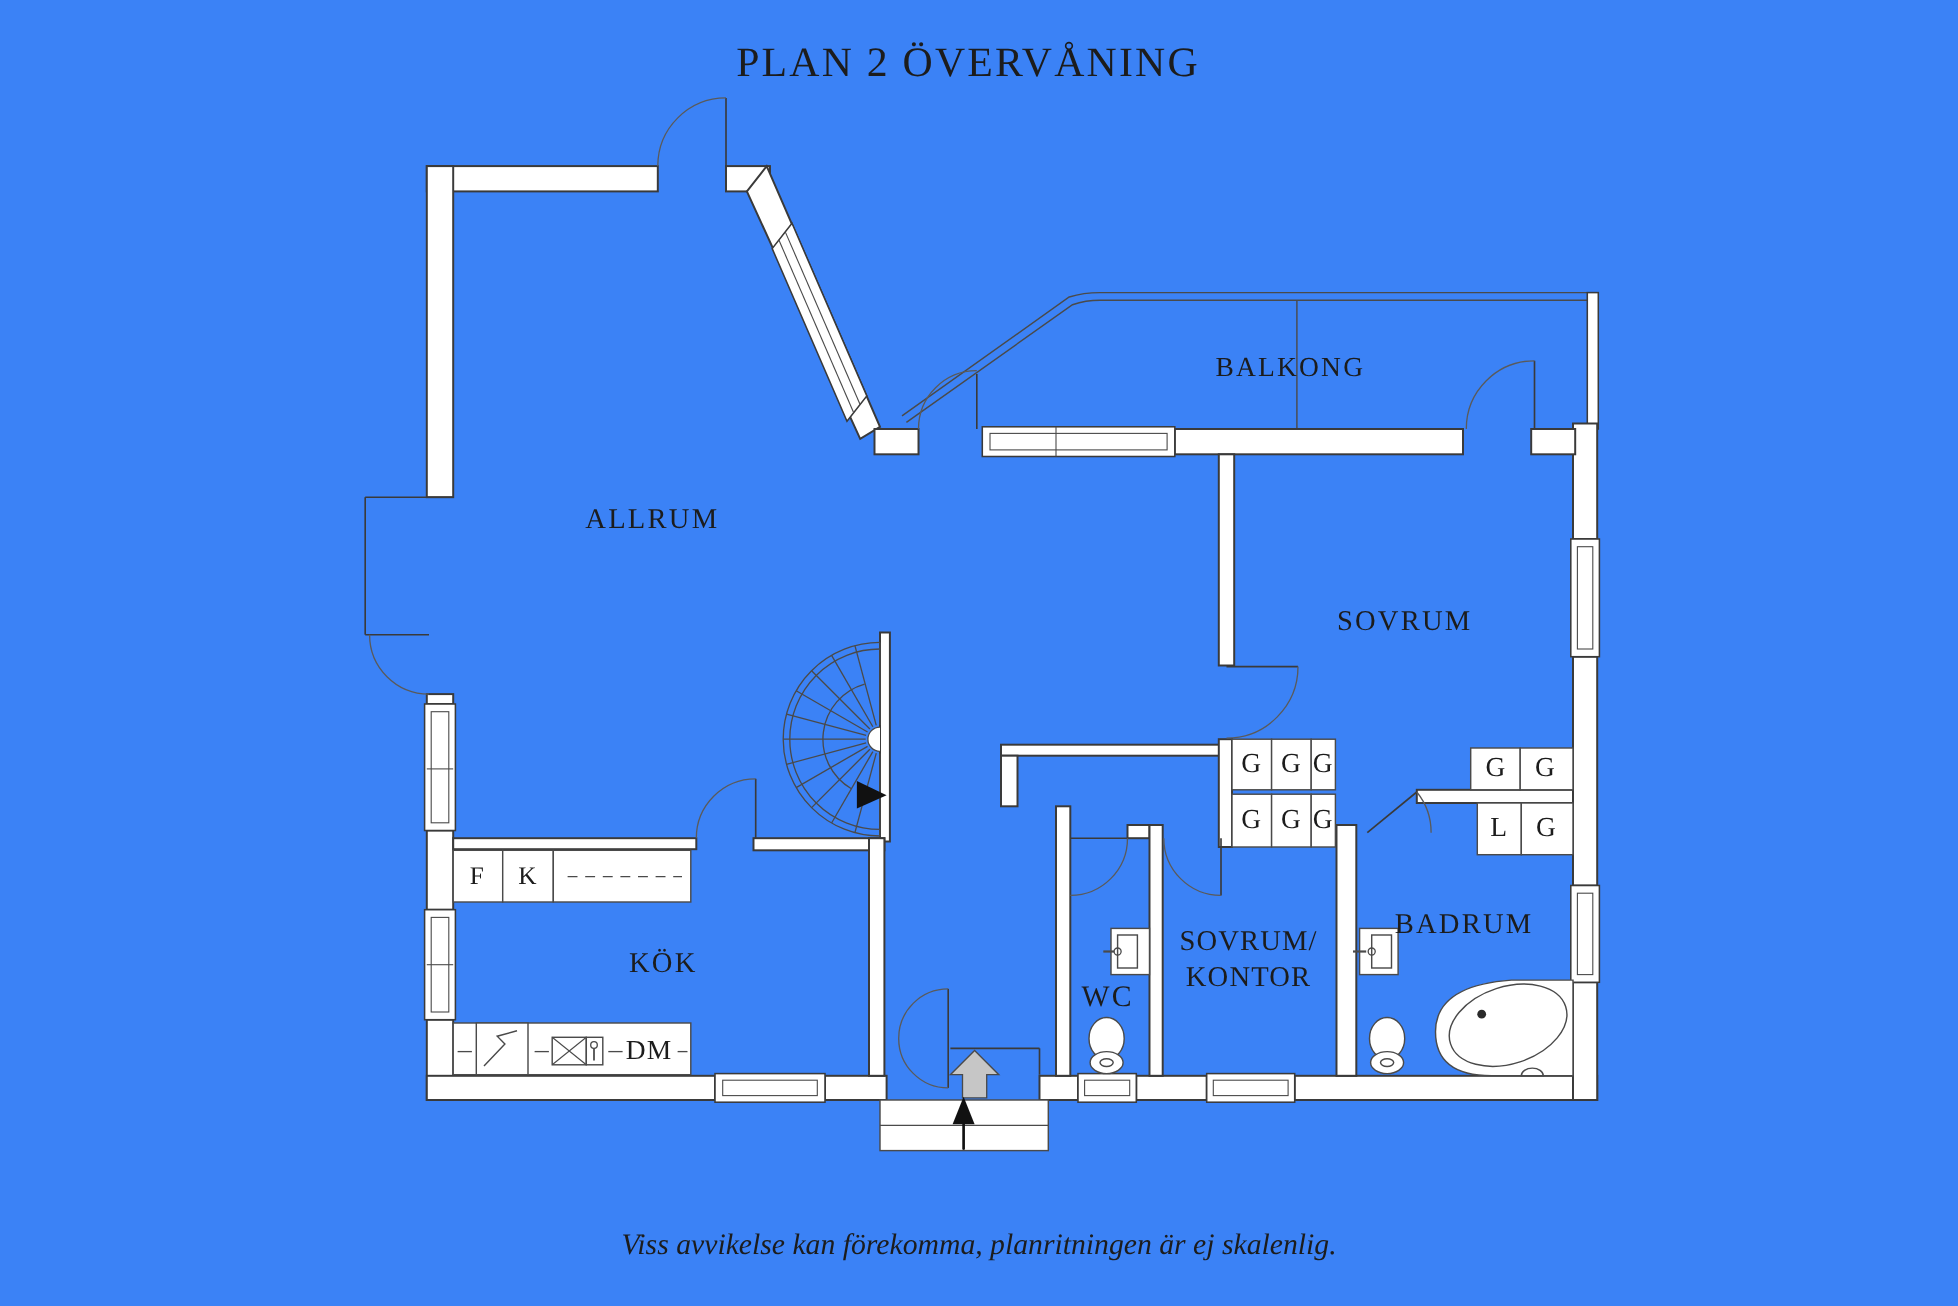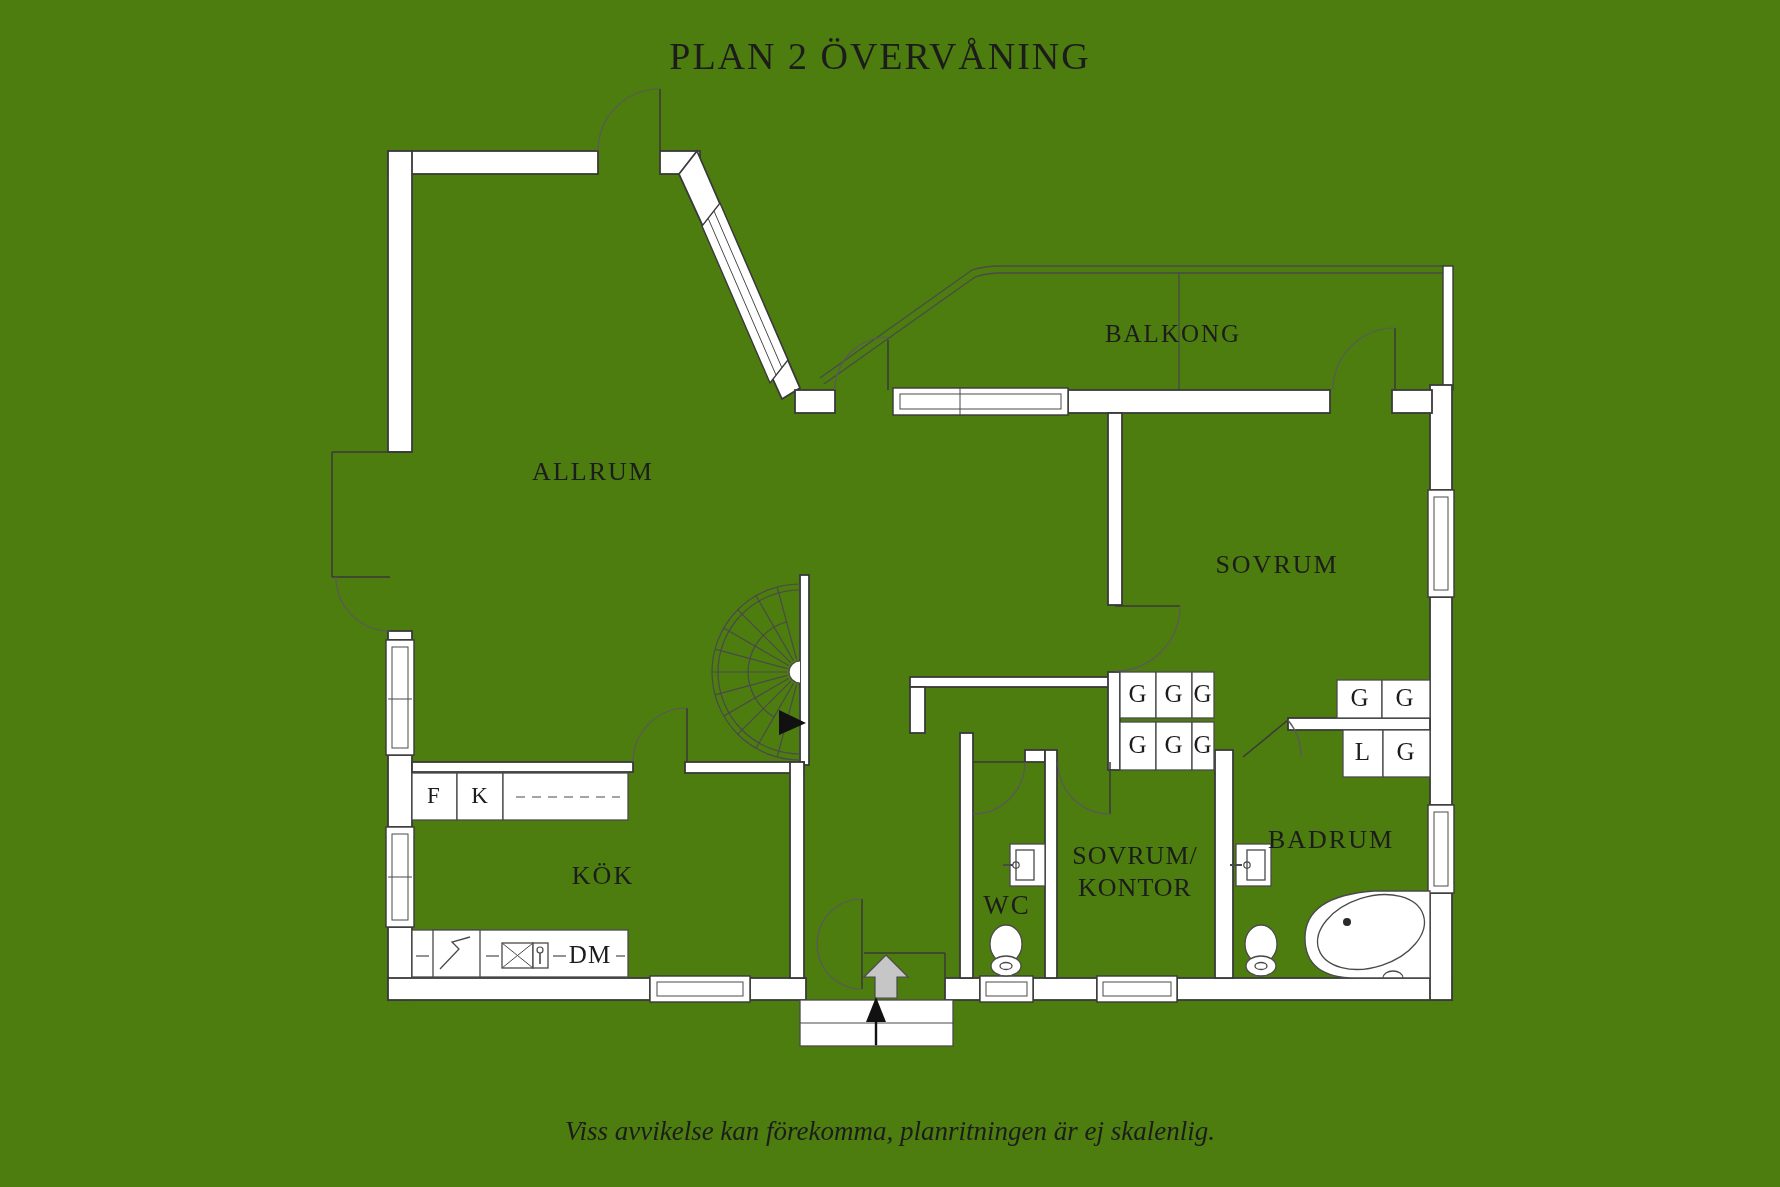--- a/index.html
+++ b/index.html
@@ -1,16 +1,16 @@
 <!DOCTYPE html>
 <html><head>
 <meta charset="utf-8">
 <style>
   html,body{margin:0;padding:0;background:#ffffff;}
-  .stage{position:relative;width:1780px;height:1187px;background:#4d7c0f;overflow:hidden;
+  .stage{position:relative;width:1780px;height:1187px;background:#3b82f6;overflow:hidden;
          font-family:"Liberation Serif","DejaVu Serif",serif;}
   svg{position:absolute;left:0;top:0;}
   .wall{fill:#ffffff;stroke:#3a3a3a;stroke-width:1.8;}
   .thinline{stroke:#4a4a4a;stroke-width:1.3;fill:none;}
   .winbox{fill:#ffffff;stroke:#3a3a3a;stroke-width:1.4;}
   .wininner{fill:none;stroke:#4a4a4a;stroke-width:1;}
   .arc{fill:none;stroke:#5a5a5a;stroke-width:1.2;}
   .leaf{stroke:#3a3a3a;stroke-width:1.5;fill:none;}
   .furn{fill:#ffffff;stroke:#4a4a4a;stroke-width:1.3;}
   .lbl{fill:#1c1c1c;letter-spacing:2px;}

